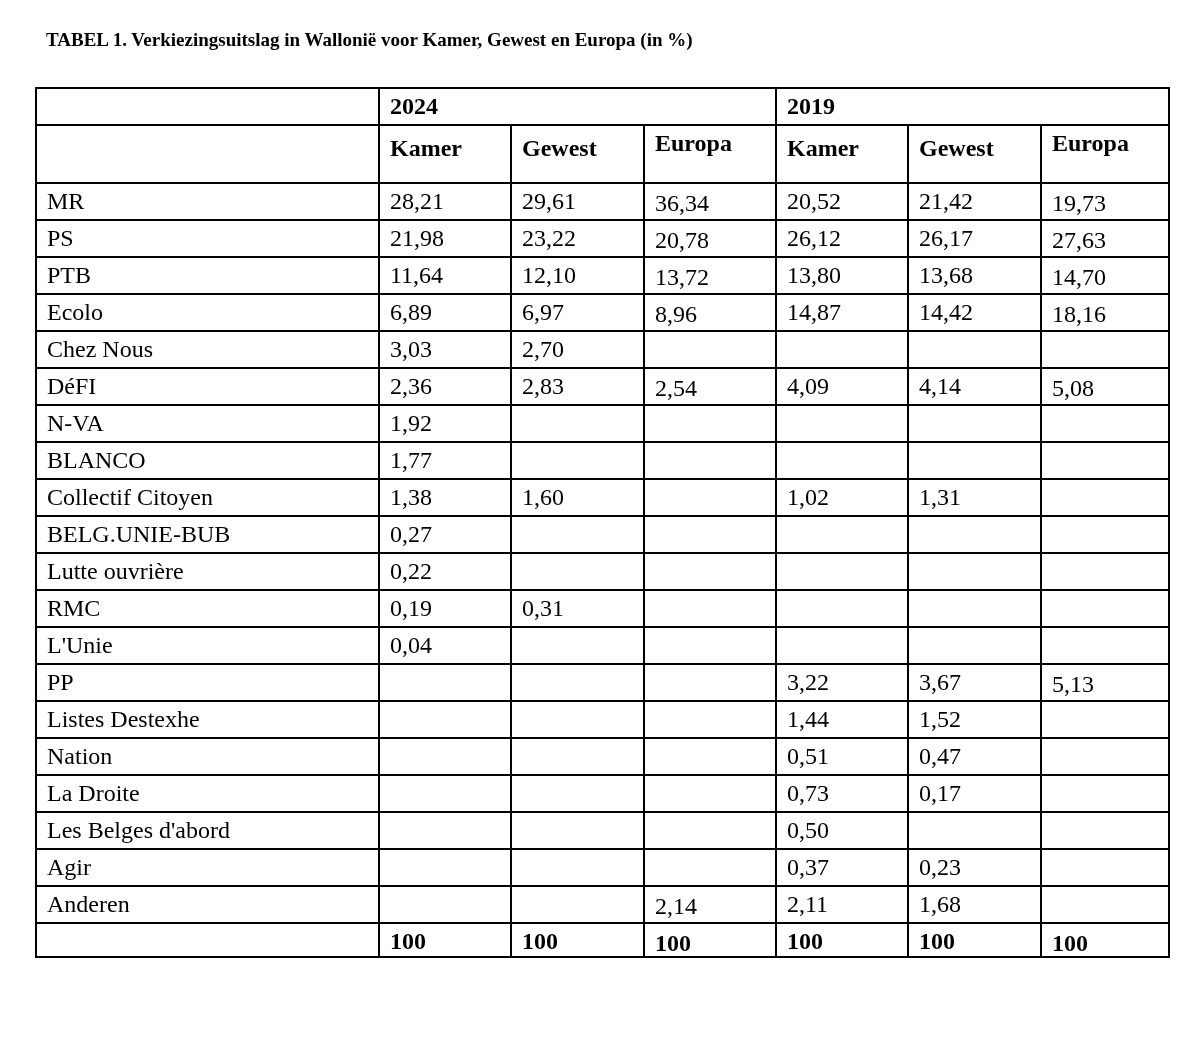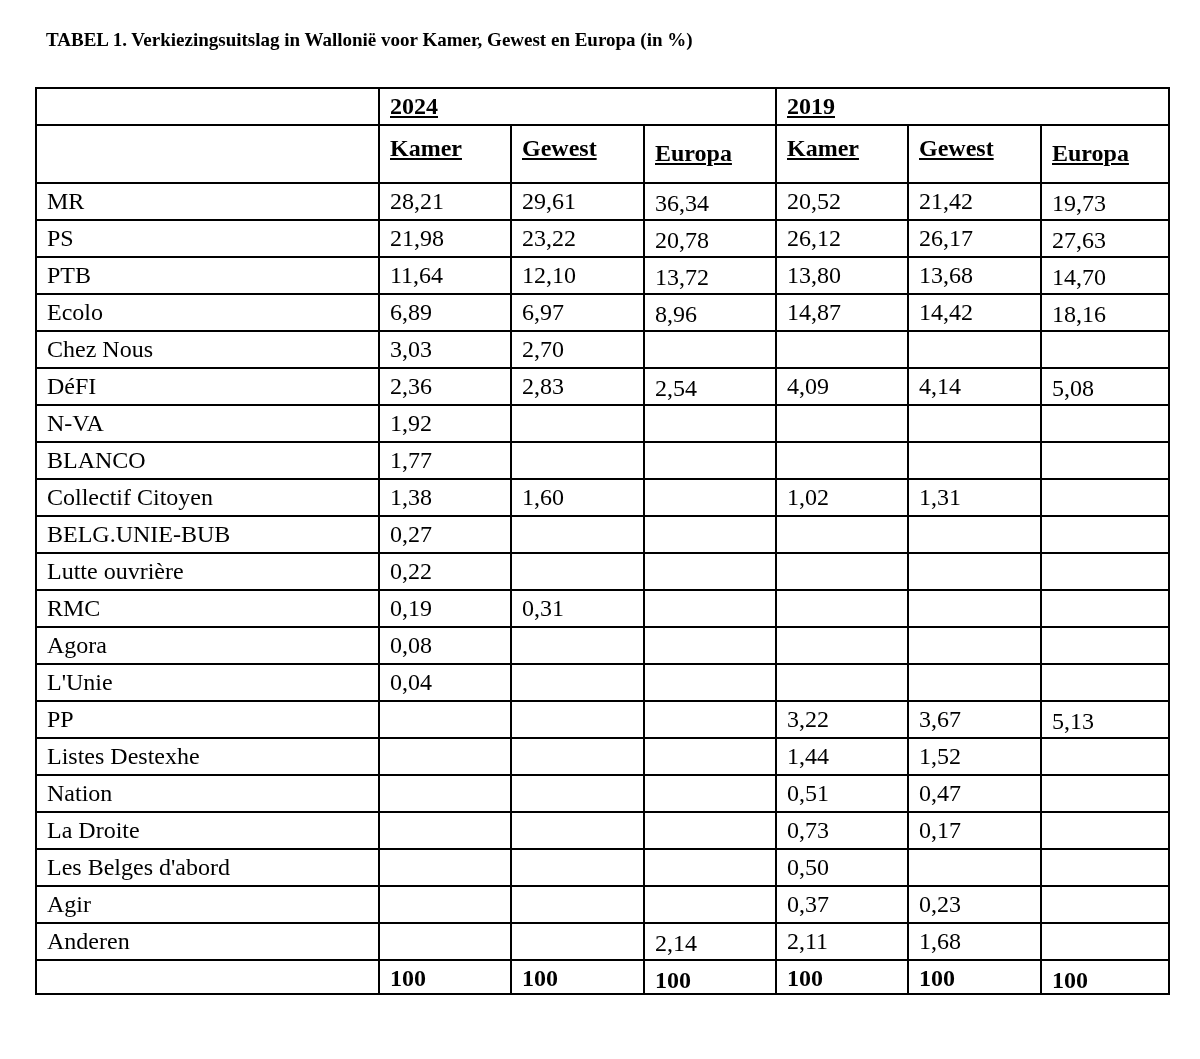--- a/index.html
+++ b/index.html
@@ -35,28 +35,27 @@
     font-size: 24px;
     line-height: 25px;
     padding: 5px 2px 0 10px;
     height: 37px;
     overflow: hidden;
     white-space: nowrap;
     font-weight: normal;
   }
   table.results thead th {
     font-weight: bold;
-    text-decoration: underline;
   }
   table.results thead tr.cols-row th {
     height: 58px;
     padding-top: 10px;
   }
   table.results thead tr.cols-row th.europa {
-    padding-top: 15px;
+    padding-top: 5px;
   }
   table.results td.europa {
     padding-top: 7px;
   }
   table.results tr.total td {
     font-weight: bold;
     height: 24px;
   }
 </style>
 </head>
@@ -193,29 +192,20 @@
       <tr>
         <td>RMC</td>
         <td>0,19</td>
         <td>0,31</td>
         <td class="europa"></td>
         <td></td>
         <td></td>
         <td class="europa"></td>
       </tr>
       <tr>
-        <td>Agora</td>
-        <td>0,08</td>
-        <td></td>
-        <td class="europa"></td>
-        <td></td>
-        <td></td>
-        <td class="europa"></td>
-      </tr>
-      <tr>
         <td>L'Unie</td>
         <td>0,04</td>
         <td></td>
         <td class="europa"></td>
         <td></td>
         <td></td>
         <td class="europa"></td>
       </tr>
       <tr>
         <td>PP</td>

